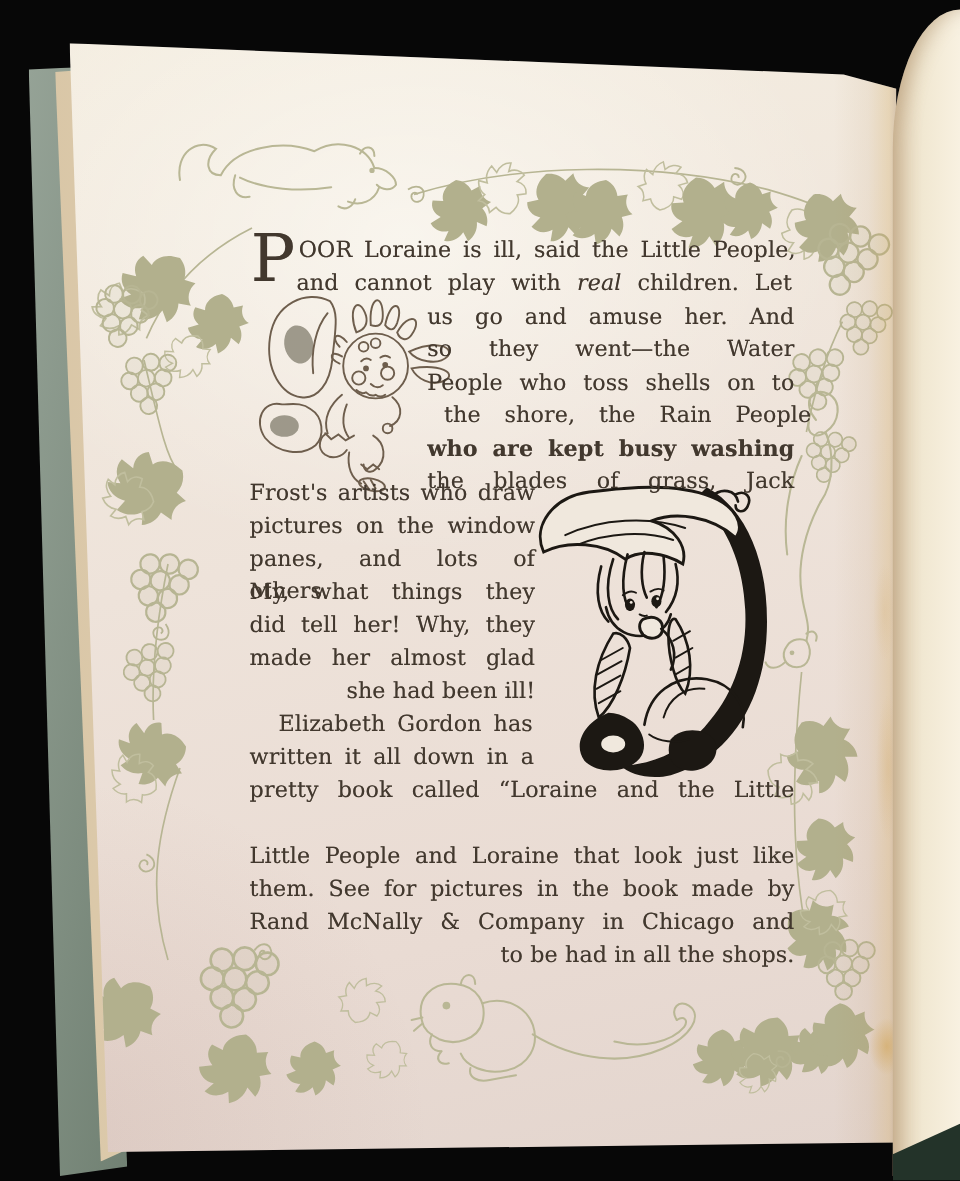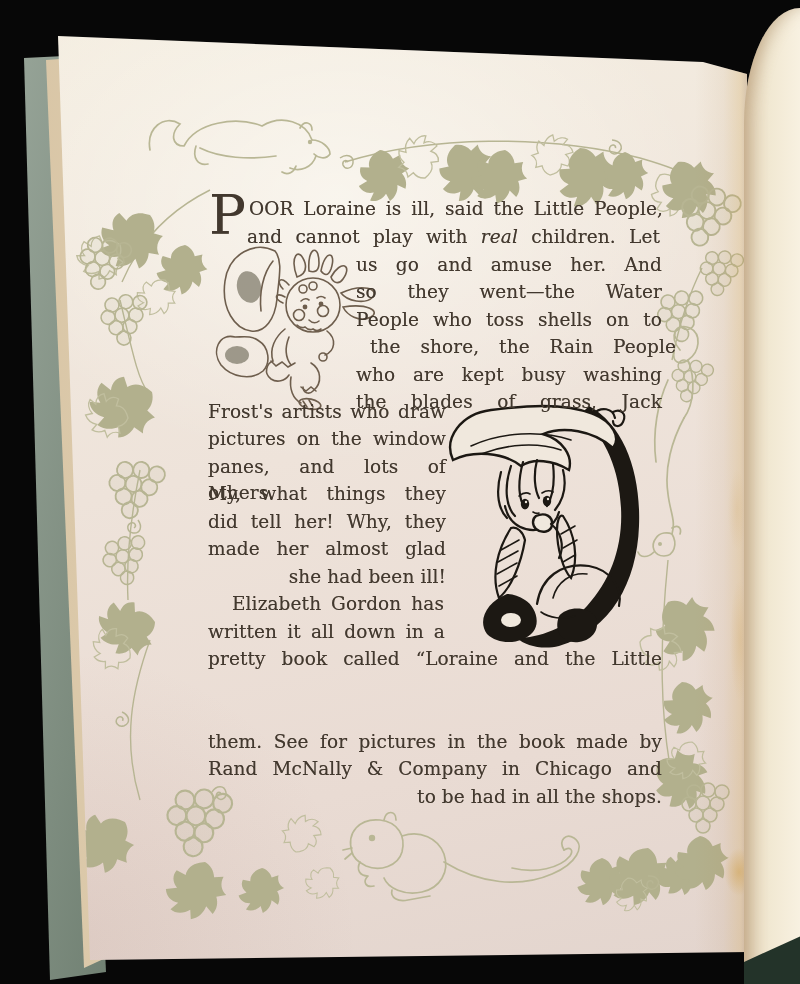--- a/index.html
+++ b/index.html
@@ -256,34 +256,35 @@
     </svg>
 
     <div class="dropcap">P</div>
     <div class="txt j" style="left:249px;top:196px;width:414px;">OOR Loraine is ill, said the Little People,</div>
     <div class="txt j" style="left:247px;top:224px;width:413px;"><span>and cannot play with </span><span class="it">real</span><span> children.  Let</span></div>
 
     <div class="txt j" style="left:356px;top:252px;width:306px;">us go and amuse her.  And</div>
     <div class="txt j" style="left:356px;top:279px;width:306px;">so they went—the Water</div>
     <div class="txt j" style="left:356px;top:307px;width:306px;">People who toss shells on to</div>
     <div class="txt j" style="left:356px;top:334px;width:306px;margin-left:14px;">the shore, the Rain People</div>
-    <div class="txt j" style="left:356px;top:362px;width:306px;">who are kept busy washing</div>
+    <div class="txt j" style="left:356px;top:362px;width:306px;font-weight:bold;">who are kept busy washing</div>
     <div class="txt j" style="left:356px;top:389px;width:306px;">the blades of grass, Jack</div>
 
     <div class="txt j" style="left:208px;top:399px;width:238px;">Frost's artists who draw</div>
     <div class="txt j" style="left:208px;top:426px;width:238px;">pictures on the window</div>
     <div class="txt j" style="left:208px;top:454px;width:238px;">panes, and lots of others.</div>
     <div class="txt j" style="left:208px;top:481px;width:238px;">My, what things they</div>
     <div class="txt j" style="left:208px;top:509px;width:238px;">did tell her!  Why, they</div>
     <div class="txt j" style="left:208px;top:536px;width:238px;">made her almost glad</div>
     <div class="txt last" style="left:208px;top:564px;width:238px;">she had been ill!</div>
 
     <div class="txt j" style="left:232px;top:591px;width:212px;">Elizabeth Gordon has</div>
     <div class="txt j" style="left:208px;top:619px;width:237px;">written it all down in a</div>
     <div class="txt j" style="left:208px;top:646px;width:454px;">pretty book called “Loraine and the Little</div>
+    <div class="txt j" style="left:208px;top:701px;width:454px;">Little People and Loraine that look just like</div>
     <div class="txt j" style="left:208px;top:729px;width:454px;">them.  See for pictures in the book made by</div>
     <div class="txt j" style="left:208px;top:756px;width:454px;">Rand McNally &amp; Company in Chicago and</div>
     <div class="txt last" style="left:208px;top:784px;width:454px;">to be had in all the shops.</div>
 
     <div class="crease"></div>
     <div class="stain-a"></div>
     <div class="stain-b"></div>
     <div class="stain-c"></div>
   </div>
 

